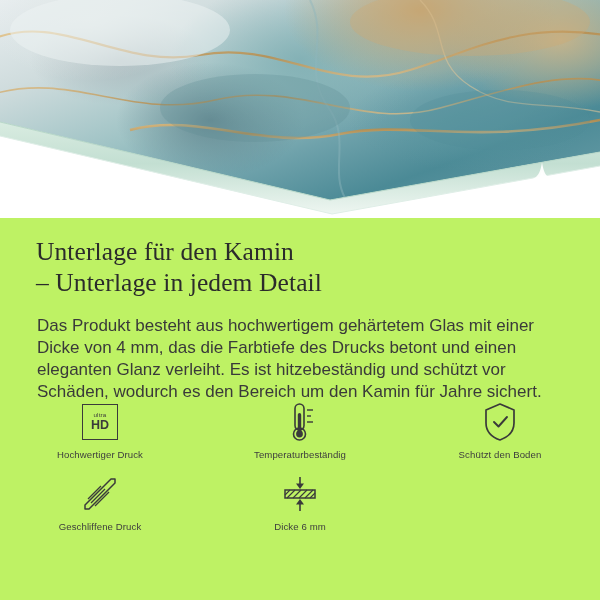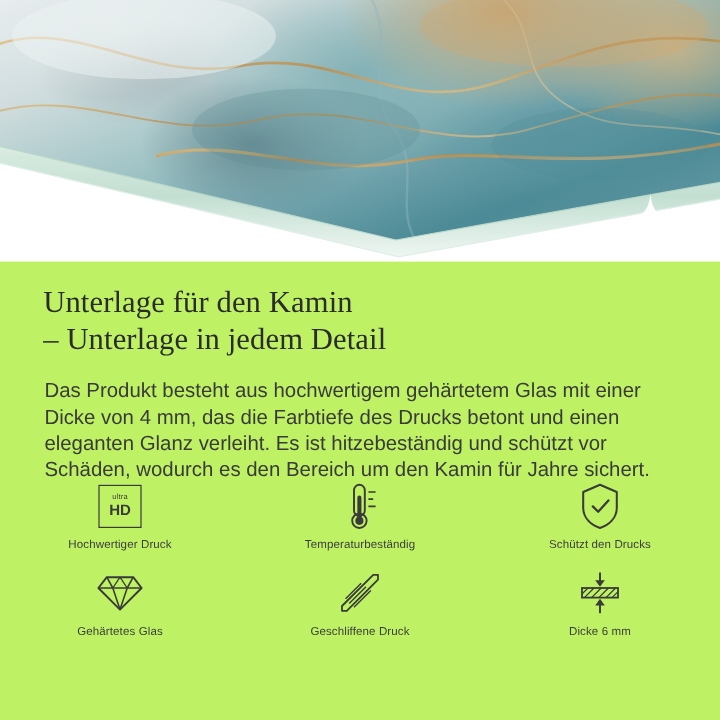--- a/index.html
+++ b/index.html
@@ -235,38 +235,23 @@
       <div class="feature-label">Temperaturbeständig</div>
     </div>
 
     <div class="feature">
       <div class="feature-icon">
         <svg width="38" height="42" viewBox="0 0 38 42">
           <path d="M19,3 L33,9 L33,22 C33,31 26,36.5 19,39 C12,36.5 5,31 5,22 L5,9 Z" fill="none" stroke="#3a3a3a" stroke-width="1.7" stroke-linejoin="round"></path>
           <polyline points="13,21 17.5,25.5 26,16" fill="none" stroke="#3a3a3a" stroke-width="1.9" stroke-linecap="round" stroke-linejoin="round"></polyline>
         </svg>
       </div>
-      <div class="feature-label">Schützt den Drucks</div>
-    </div>
-
-    <div class="feature">
-      <div class="feature-icon">
-        <svg width="42" height="38" viewBox="0 0 42 38">
-          <path d="M10,6 L32,6 L39,15 L21,33 L3,15 Z" fill="none" stroke="#3a3a3a" stroke-width="1.6" stroke-linejoin="round"></path>
-          <line x1="3" y1="15" x2="39" y2="15" stroke="#3a3a3a" stroke-width="1.3"></line>
-          <line x1="10" y1="6" x2="15" y2="15" stroke="#3a3a3a" stroke-width="1.3"></line>
-          <line x1="32" y1="6" x2="27" y2="15" stroke="#3a3a3a" stroke-width="1.3"></line>
-          <line x1="15" y1="15" x2="21" y2="33" stroke="#3a3a3a" stroke-width="1.3"></line>
-          <line x1="27" y1="15" x2="21" y2="33" stroke="#3a3a3a" stroke-width="1.3"></line>
-          <line x1="15" y1="15" x2="21" y2="6" stroke="#3a3a3a" stroke-width="1.1"></line>
-          <line x1="27" y1="15" x2="21" y2="6" stroke="#3a3a3a" stroke-width="1.1"></line>
-        </svg>
-      </div>
-      <div class="feature-label">Gehärtetes Glas</div>
-    </div>
+      <div class="feature-label">Schützt den Boden</div>
+    </div>
+
 
     <div class="feature">
       <div class="feature-icon">
         <svg width="38" height="38" viewBox="0 0 38 38">
           <path d="M4,30 L30,4 L34,4 L34,8 L8,34 L4,34 Z" fill="none" stroke="#3a3a3a" stroke-width="1.5" stroke-linejoin="round"></path>
           <line x1="10" y1="28" x2="24" y2="14" stroke="#3a3a3a" stroke-width="1.2"></line>
           <line x1="14" y1="31" x2="28" y2="17" stroke="#3a3a3a" stroke-width="1.2"></line>
           <line x1="7" y1="24" x2="20" y2="11" stroke="#3a3a3a" stroke-width="1.2"></line>
         </svg>
       </div>

